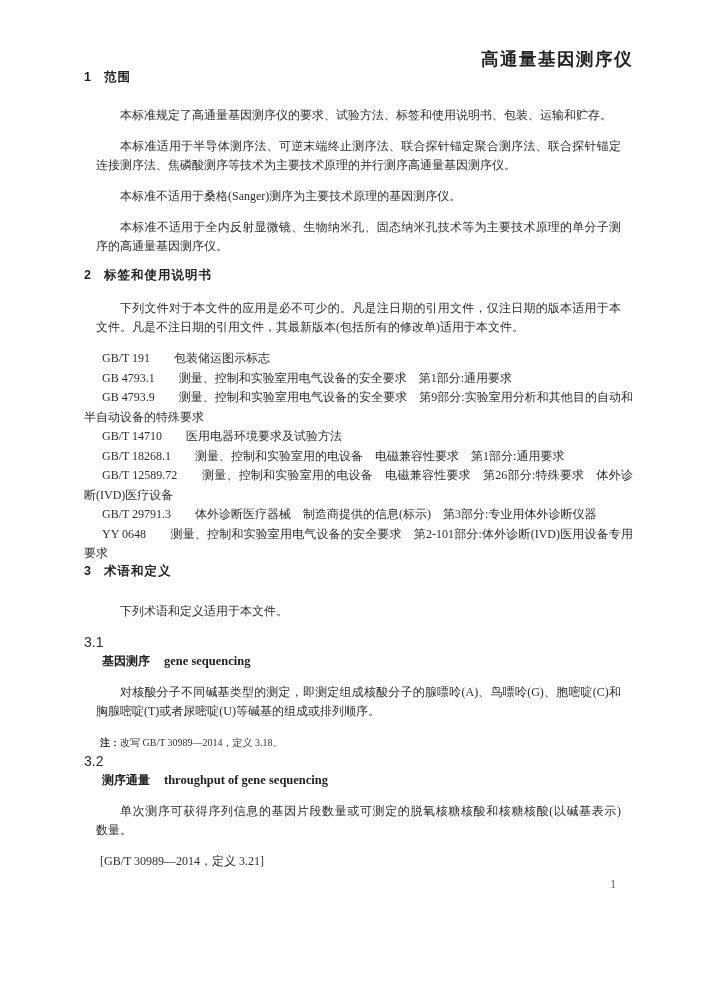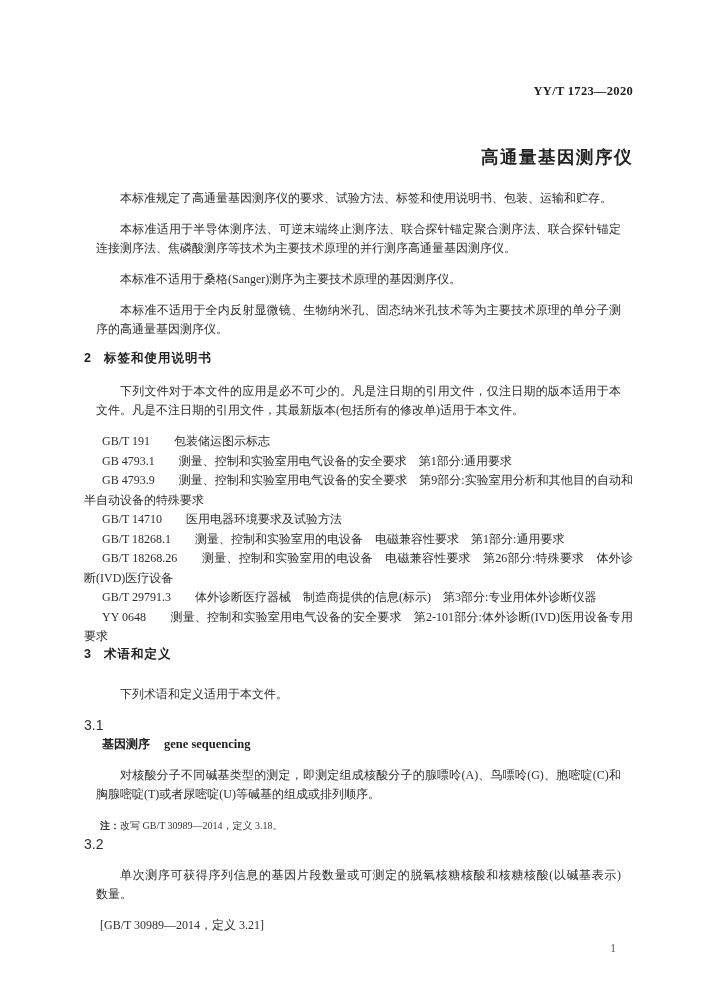--- a/index.html
+++ b/index.html
@@ -59,60 +59,59 @@
   .page-num{
     margin-top:6px;text-align:right;padding-right:17px;
     font-size:11.5px;color:#555;line-height:14px;
   }
 </style>
 </head>
 <body>
 
 <div class="page">
 
-  <div class="header-row">
-    <span class="std-code">YY/T 1723—2020</span>
-  </div>
 
   <h1 class="doc-title">高通量基因测序仪</h1>
 
+  <h2 class="sec mt-sec1"><span class="h-num">1</span><span class="h-label">范围</span></h2>
 
   <p class="para first-after-h">本标准规定了高通量基因测序仪的要求、试验方法、标签和使用说明书、包装、运输和贮存。</p>
   <p class="para">本标准适用于半导体测序法、可逆末端终止测序法、联合探针锚定聚合测序法、联合探针锚定连接测序法、焦磷酸测序等技术为主要技术原理的并行测序高通量基因测序仪。</p>
   <p class="para">本标准不适用于桑格(Sanger)测序为主要技术原理的基因测序仪。</p>
   <p class="para">本标准不适用于全内反射显微镜、生物纳米孔、固态纳米孔技术等为主要技术原理的单分子测序的高通量基因测序仪。</p>
 
   <h2 class="sec mt-sec2"><span class="h-num">2</span><span class="h-label">标签和使用说明书</span></h2>
 
   <p class="para mt-intro">下列文件对于本文件的应用是必不可少的。凡是注日期的引用文件，仅注日期的版本适用于本文件。凡是不注日期的引用文件，其最新版本(包括所有的修改单)适用于本文件。</p>
 
   <div class="ref-list">
     <p class="ref">GB/T 191　　包装储运图示标志</p>
     <p class="ref">GB 4793.1　　测量、控制和实验室用电气设备的安全要求　第1部分:通用要求</p>
     <p class="ref">GB 4793.9　　测量、控制和实验室用电气设备的安全要求　第9部分:实验室用分析和其他目的自动和半自动设备的特殊要求</p>
     <p class="ref">GB/T 14710　　医用电器环境要求及试验方法</p>
     <p class="ref">GB/T 18268.1　　测量、控制和实验室用的电设备　电磁兼容性要求　第1部分:通用要求</p>
-    <p class="ref">GB/T 18268.26　　测量、控制和实验室用的电设备　电磁兼容性要求　第26部分:特殊要求　体外诊断(IVD)医疗设备</p>
+    <p class="ref">GB/T 12589.72　　测量、控制和实验室用的电设备　电磁兼容性要求　第26部分:特殊要求　体外诊断(IVD)医疗设备</p>
     <p class="ref">GB/T 29791.3　　体外诊断医疗器械　制造商提供的信息(标示)　第3部分:专业用体外诊断仪器</p>
     <p class="ref">YY 0648　　测量、控制和实验室用电气设备的安全要求　第2-101部分:体外诊断(IVD)医用设备专用要求</p>
   </div>
 
   <h2 class="sec mt-sec3"><span class="h-num">3</span><span class="h-label">术语和定义</span></h2>
 
   <p class="para mt-terms">下列术语和定义适用于本文件。</p>
 
   <div class="term">
     <p class="tnum">3.1</p>
     <p class="tterm"><span class="zh">基因测序</span><span class="en">gene sequencing</span></p>
     <p class="para">对核酸分子不同碱基类型的测定，即测定组成核酸分子的腺嘌呤(A)、鸟嘌呤(G)、胞嘧啶(C)和胸腺嘧啶(T)或者尿嘧啶(U)等碱基的组成或排列顺序。</p>
     <p class="note"><span class="note-label">注：</span><span>改写 GB/T 30989—2014，定义 3.18。</span></p>
   </div>
 
   <div class="term">
     <p class="tnum">3.2</p>
+    <p class="tterm"><span class="zh">测序通量</span><span class="en">throughput of gene sequencing</span></p>
     <p class="para split">
         <span class="jline">单次测序可获得序列信息的基因片段数量或可测定的脱氧核糖核酸和核糖核酸(以碱基表示)</span>
         <span class="l2">数量。</span>
       </p>
     <p class="source">[GB/T 30989—2014，定义 3.21]</p>
   </div>
 
   <div class="page-num">1</div>
 
 </div>

